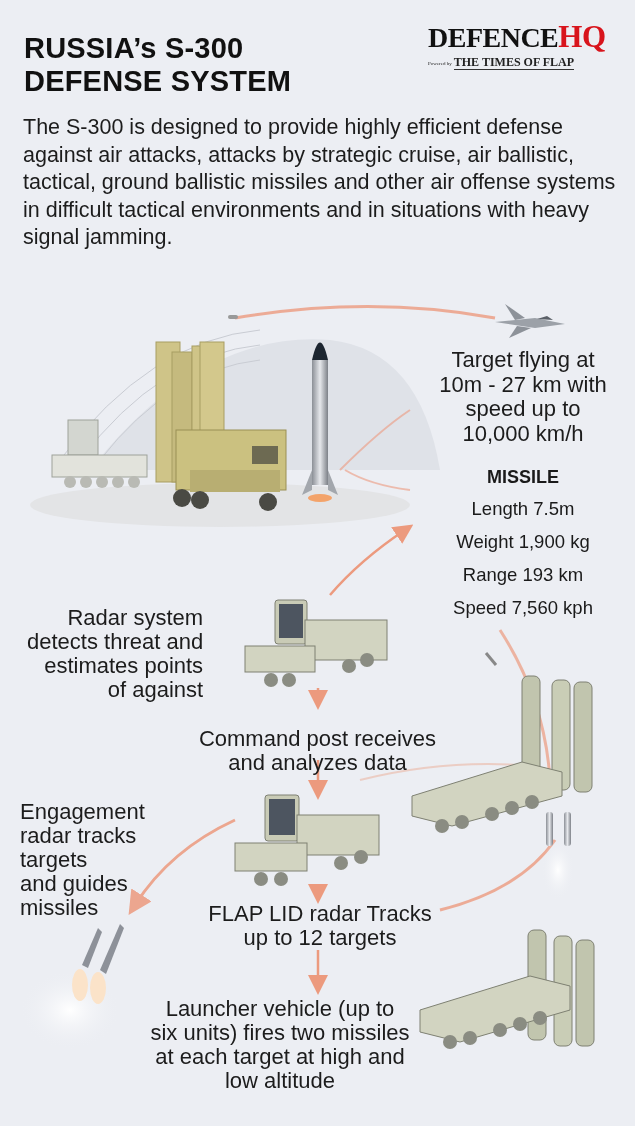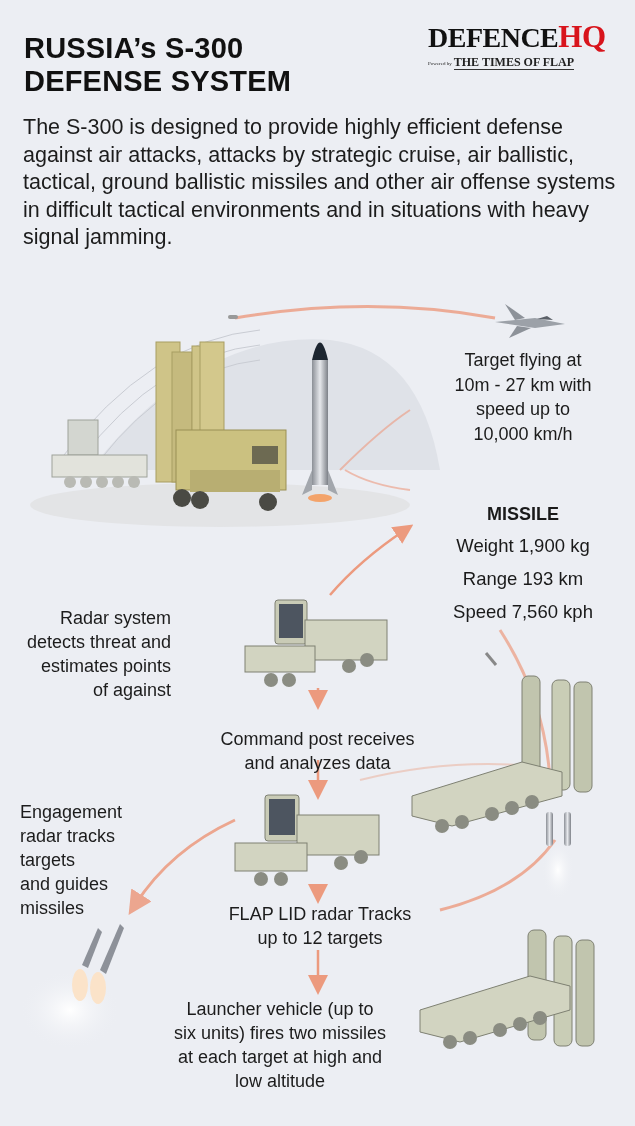--- a/index.html
+++ b/index.html
@@ -6,23 +6,23 @@
   body{width:635px;height:1126px;background:#eceef3;position:relative;overflow:hidden;font-family:"Liberation Sans",sans-serif;color:#1a1a1a;}
   .abs{position:absolute;}
   .title{left:24px;top:32px;font-weight:bold;font-size:29px;line-height:33px;letter-spacing:0.2px;color:#111;}
   .logo{left:428px;top:22px;width:200px;}
   .logo-main{font-family:"Liberation Serif",serif;font-weight:bold;font-size:28px;line-height:30px;letter-spacing:-0.5px;color:#111;}
   .logo-main .hq{color:#d8141c;font-size:31px;}
   .logo-sub{font-family:"Liberation Serif",serif;font-size:12px;font-weight:bold;color:#222;margin-top:2px;padding-right:26px;}
   .logo-sub .pw{font-size:5px;font-weight:normal;vertical-align:middle;margin-right:2px;}
   .logo-sub .toi{border-bottom:1px solid #333;}
   .intro{left:23px;top:114px;width:600px;font-size:21.5px;line-height:27.5px;color:#1c1c1c;}
-  .label{font-size:18px;line-height:24px;color:#1c1c1c;}
+  .label{font-size:22px;line-height:24px;color:#1c1c1c;}
   .center{text-align:center;}
-  .spec-title{font-weight:bold;font-size:18px;margin-top:37px;}
+  .spec-title{font-weight:bold;font-size:18px;}
   .spec{font-size:18.5px;line-height:33px;}
   svg{position:absolute;left:0;top:0;}
 </style>
 </head>
 <body>
 
 <svg width="635" height="1126">
   <defs>
     <marker id="ah" markerWidth="8" markerHeight="8" refX="4" refY="4" orient="auto">
       <path d="M0,0 L8,4 L0,8 Z" fill="#ec9a7e"></path>
@@ -189,20 +189,21 @@
 
 <div class="abs label center" style="left:418px;top:348px;width:210px;line-height:24.5px;">
   <div>Target flying at</div>
   <div>10m - 27 km with</div>
   <div>speed up to</div>
   <div>10,000 km/h</div>
 </div>
 
 <div class="abs center" style="left:418px;top:462px;width:210px;">
   <div class="spec-title" style="line-height:30px;">MISSILE</div>
+  <div class="spec">Length 7.5m</div>
   <div class="spec">Weight 1,900 kg</div>
   <div class="spec">Range 193 km</div>
   <div class="spec">Speed 7,560 kph</div>
 </div>
 
 <div class="abs label" style="left:27px;top:606px;text-align:right;">
   <div>Radar system</div>
   <div>detects threat and</div>
   <div>estimates points</div>
   <div>of against</div>

